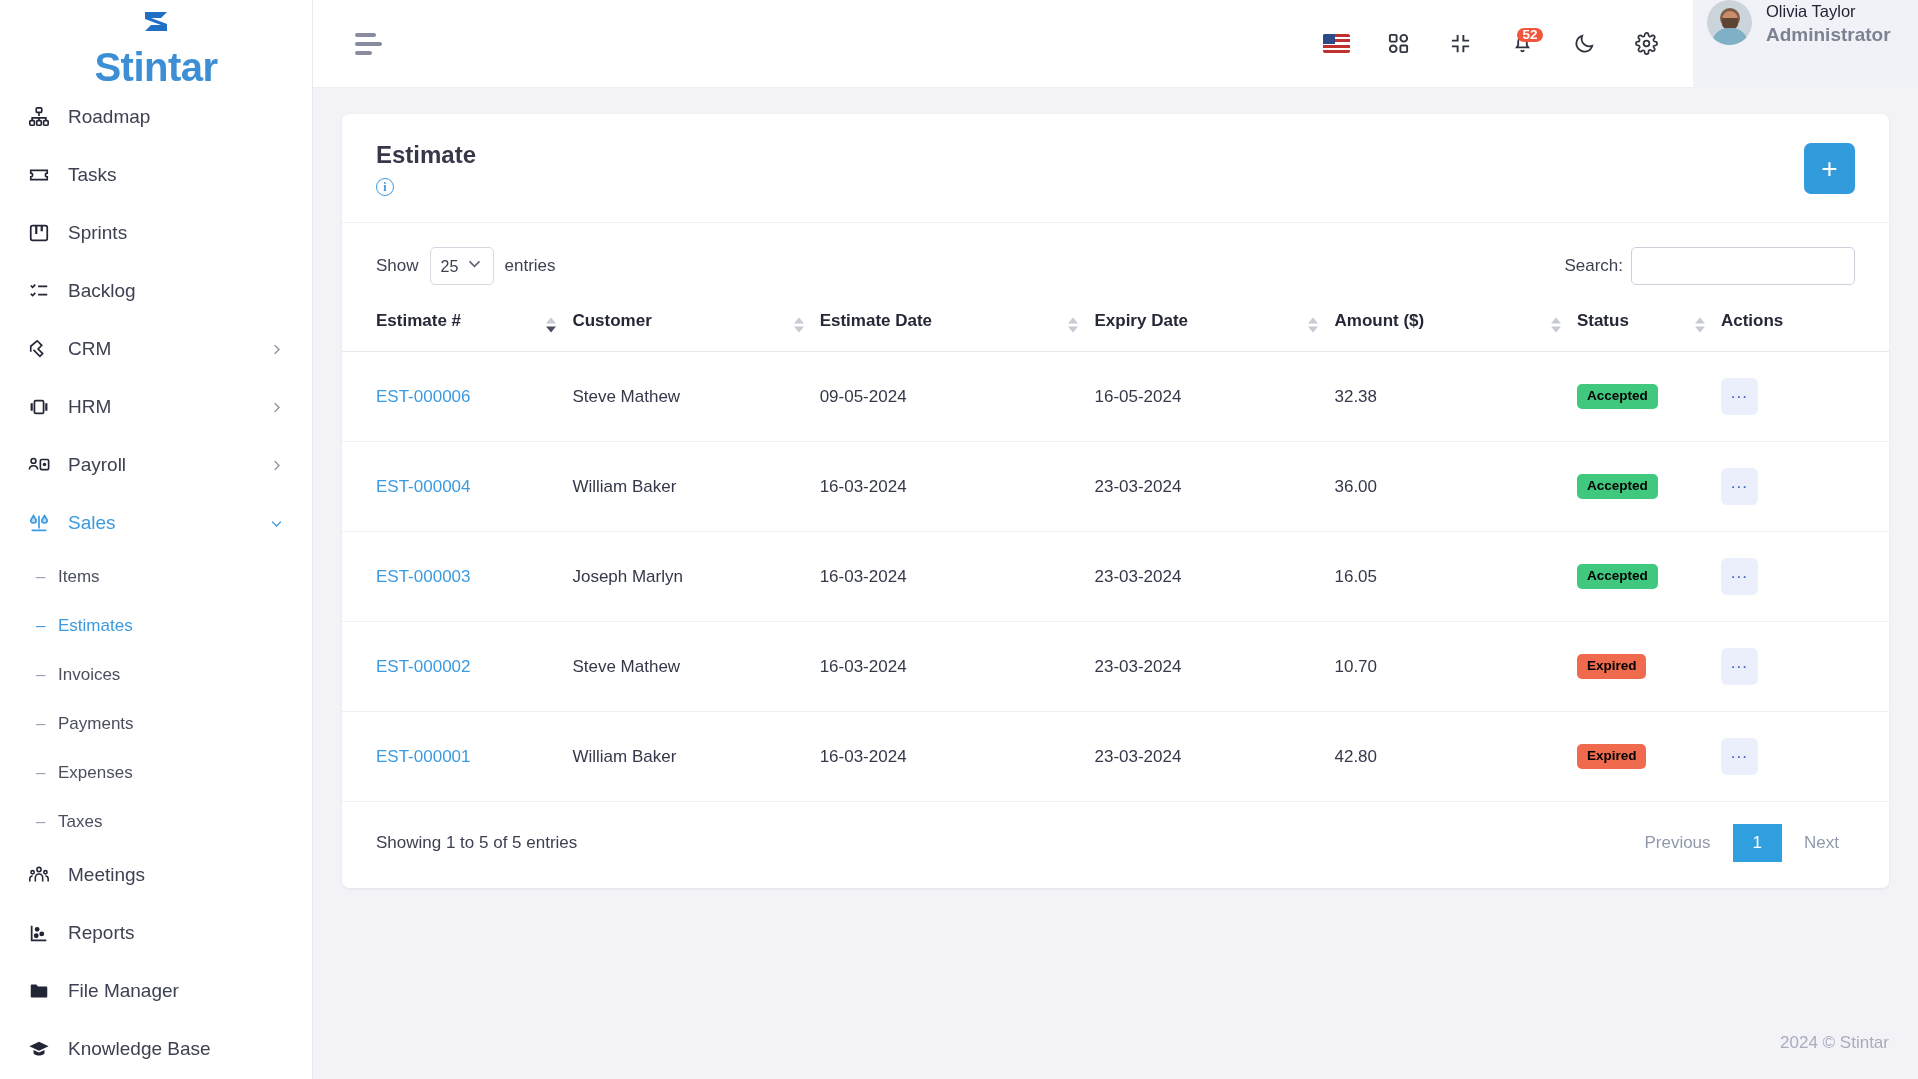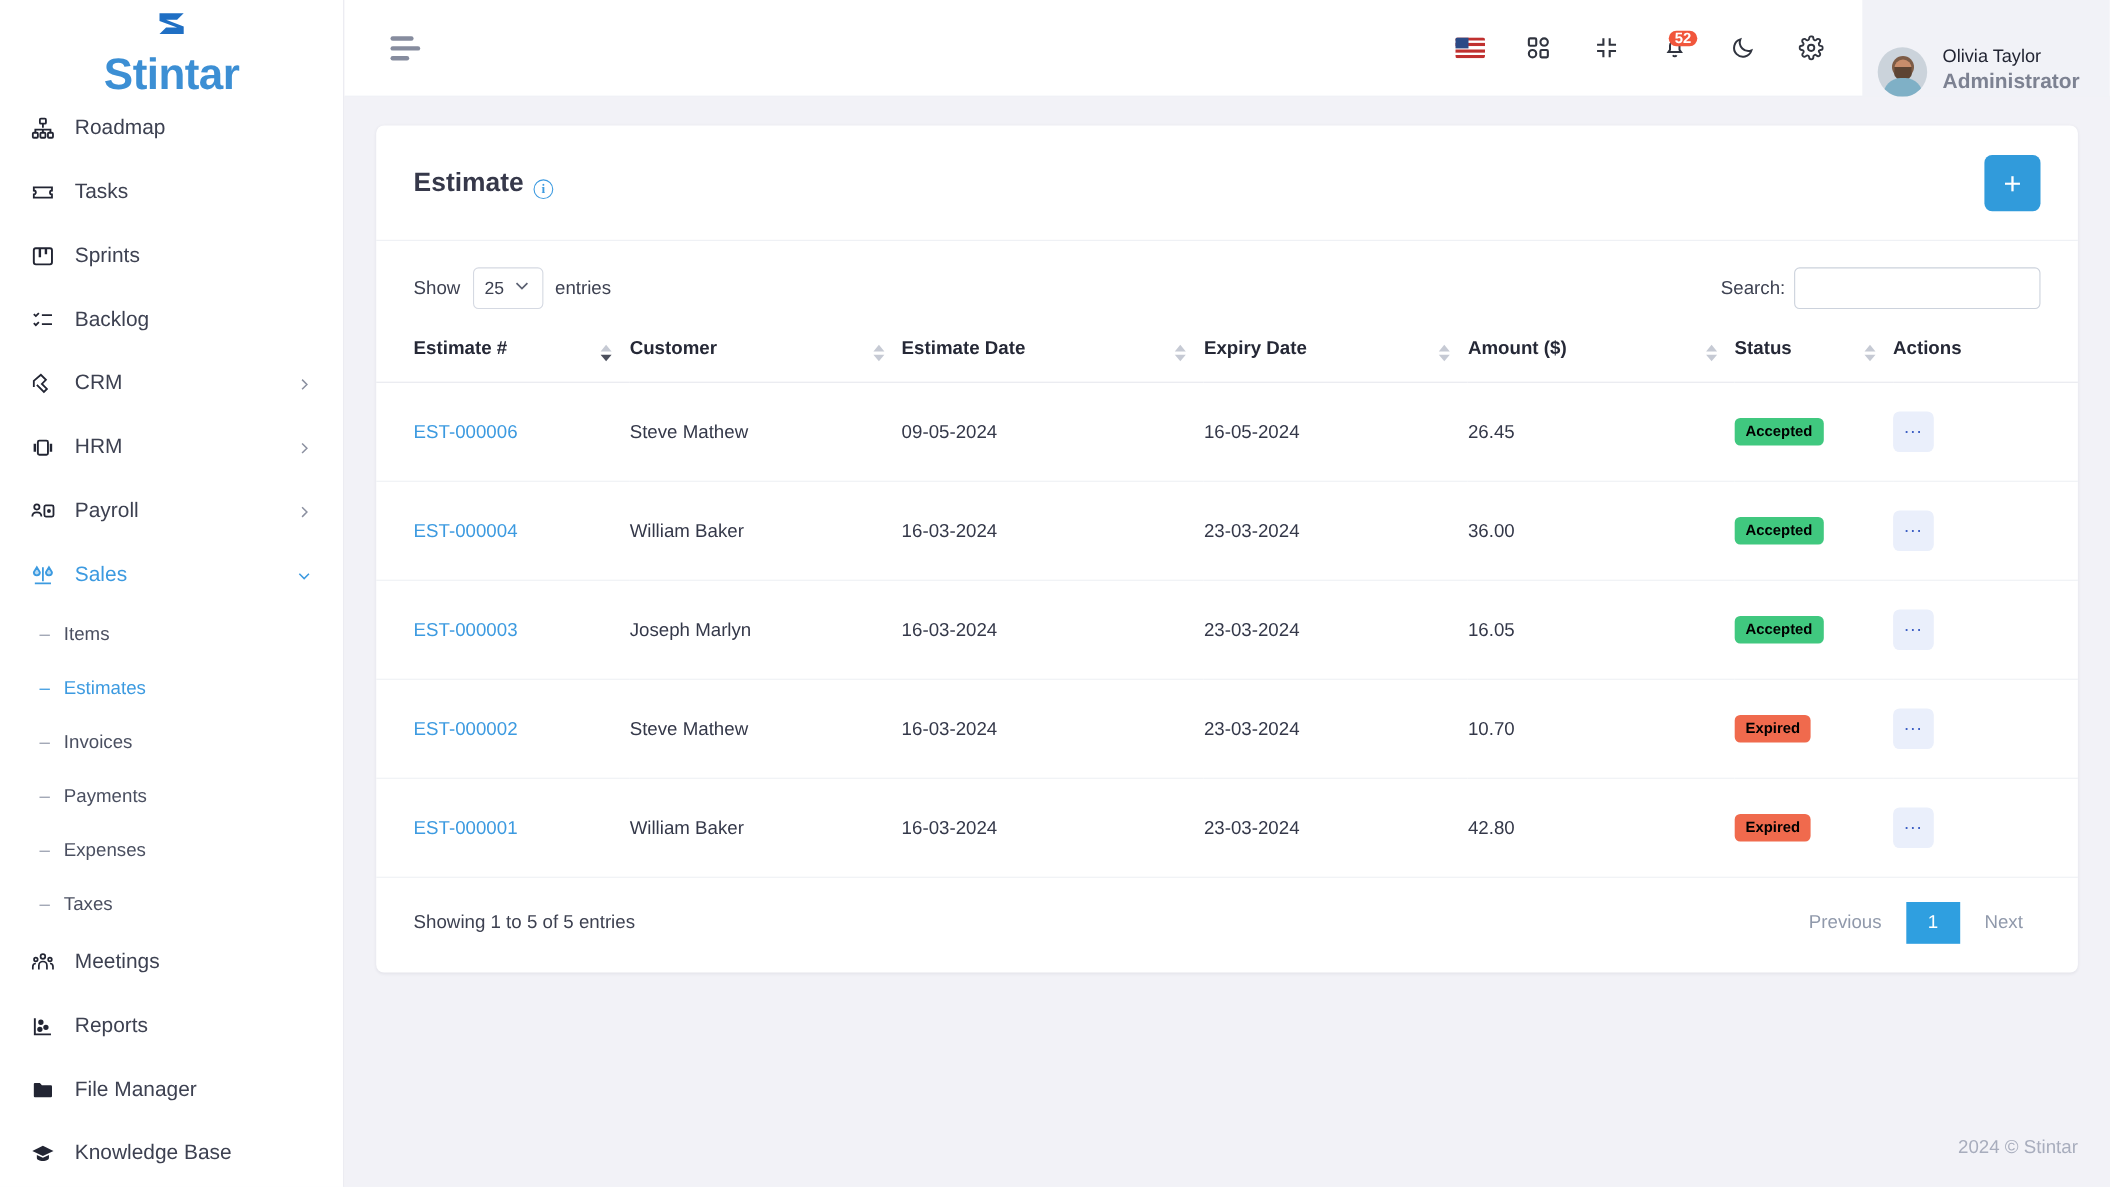--- a/index.html
+++ b/index.html
@@ -103,21 +103,21 @@
   .badge-count {
     position: absolute; top: -11px; left: 12px;
     background: #f1563c; color: #fff; font-size: 13.5px; font-weight: bold;
     border-radius: 11px; min-width: 26px; height: 14px; padding: 0 5px;
     display: flex; align-items: center; justify-content: center;
     line-height: 1;
     margin-top: 12px;
   }
   .user-chip {
     width: 225px; height: 88px; background: #f1f2f7;
-    display: flex; align-items: flex-end; gap: 14px; padding-left: 14px; cursor: pointer;
+    display: flex; align-items: flex-start; gap: 14px; padding-left: 14px; cursor: pointer;
   }
   .avatar {
     width: 45px; height: 45px; border-radius: 50%; overflow: hidden;
     background: #cbd3db; position: relative; flex: none;
   }
   .avatar .av-head {
     position: absolute; left: 50%; top: 8px; width: 20px; height: 20px;
     margin-left: -10px; border-radius: 50%; background: #7d5c46;
   }
   .avatar .av-face {
@@ -144,21 +144,21 @@
     background: #fff; border-radius: 7px;
     box-shadow: 0 1px 3px rgba(30,34,60,0.07);
     width: 100%;
   }
   .card-head {
     display: flex; align-items: center; justify-content: space-between;
     padding: 27px 34px 26px 34px;
     border-bottom: 1px solid #eef0f4;
   }
   .card-title {
-    font-size: 24px; color: #36384a; display: flex; align-items: flex-end; gap: 9px;
+    font-size: 24px; color: #36384a; display: flex; align-items: flex-start; gap: 9px; flex-direction: column;
   }
   .info-icon {
     width: 18px; height: 18px; border-radius: 50%;
     border: 1.6px solid #3c9ae0; color: #3c9ae0;
     font-size: 12px; font-weight: bold; font-family: "Liberation Serif", serif;
     display: inline-flex; align-items: center; justify-content: center; cursor: pointer;
   }
   .add-btn {
     width: 51px; height: 51px; border-radius: 7px; background: #319bdb;
     color: #fff; font-size: 28px; border: none; cursor: pointer;
@@ -603,21 +603,21 @@
                 <span>Actions</span>
               </th>
             </tr>
           </thead>
           <tbody>
             <tr>
               <td><a class="est-link">EST-000006</a></td>
               <td>Steve Mathew</td>
               <td>09-05-2024</td>
               <td>16-05-2024</td>
-              <td>26.45</td>
+              <td>32.38</td>
               <td><span class="badge accepted">Accepted</span></td>
               <td>
                   <button class="act-btn">...</button>
                 </td>
             </tr>
             <tr>
               <td><a class="est-link">EST-000004</a></td>
               <td>William Baker</td>
               <td>16-03-2024</td>
               <td>23-03-2024</td>

